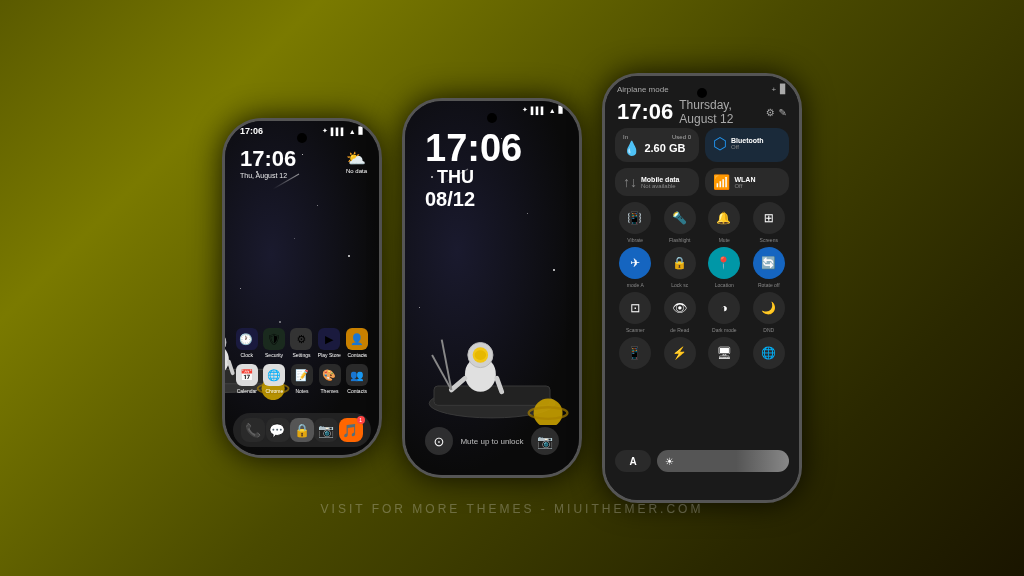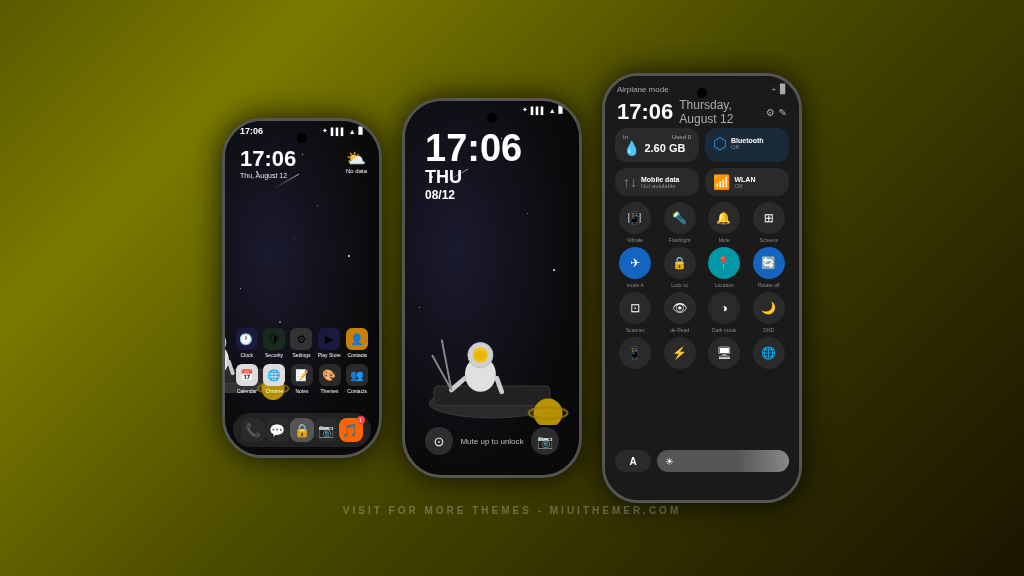--- a/index.html
+++ b/index.html
@@ -14,23 +14,23 @@
       overflow: hidden;
       position: relative;
     }
 
     .watermark {
       position: absolute;
       bottom: 60px;
       left: 50%;
       transform: translateX(-50%);
       color: rgba(255,255,255,0.25);
-      font-size: 10px;
+      font-size: 12px;
       letter-spacing: 3px;
-      font-weight: bold;
+      font-weight: normal;
       white-space: nowrap;
       z-index: 100;
     }
 
     .phones-container {
       display: flex;
       align-items: center;
       justify-content: center;
       gap: 20px;
       height: 100%;
@@ -226,24 +226,25 @@
 
     .lock-time {
       font-size: 38px;
       font-weight: 900;
       line-height: 1;
     }
 
     .lock-day {
       font-size: 18px;
       font-weight: 900;
+      margin-left: 12px;
     }
 
     .lock-date {
-      font-size: 12px;
+      font-size: 20px;
       font-weight: 900;
     }
 
     .lock-bottom {
       position: absolute;
       bottom: 20px;
       left: 0; right: 0;
       display: flex;
       justify-content: space-between;
       align-items: center;

